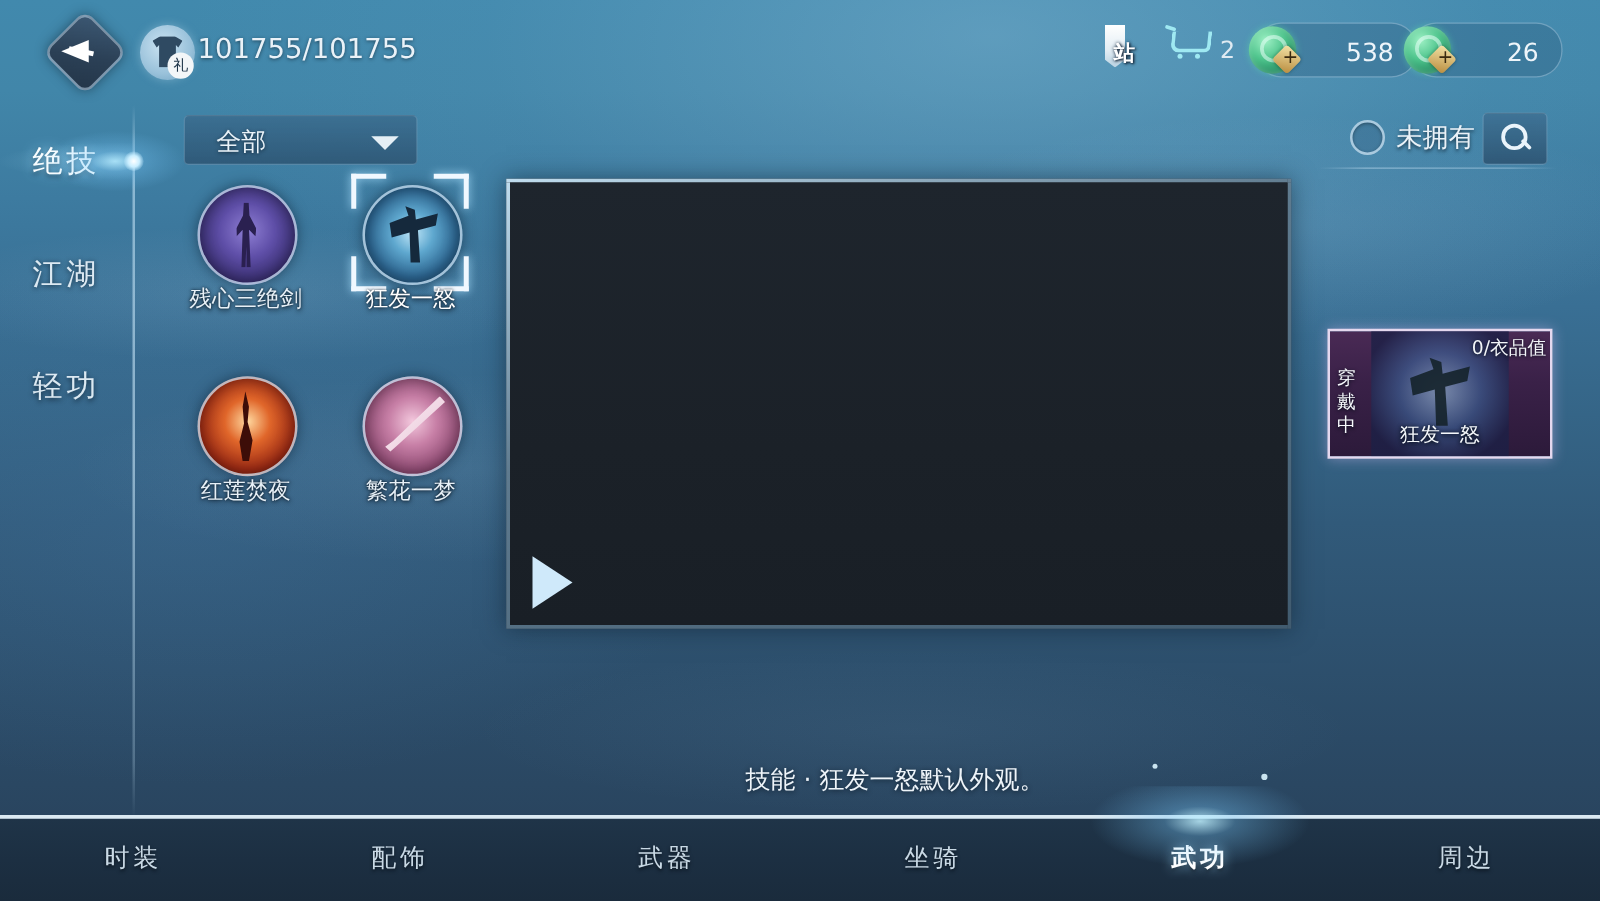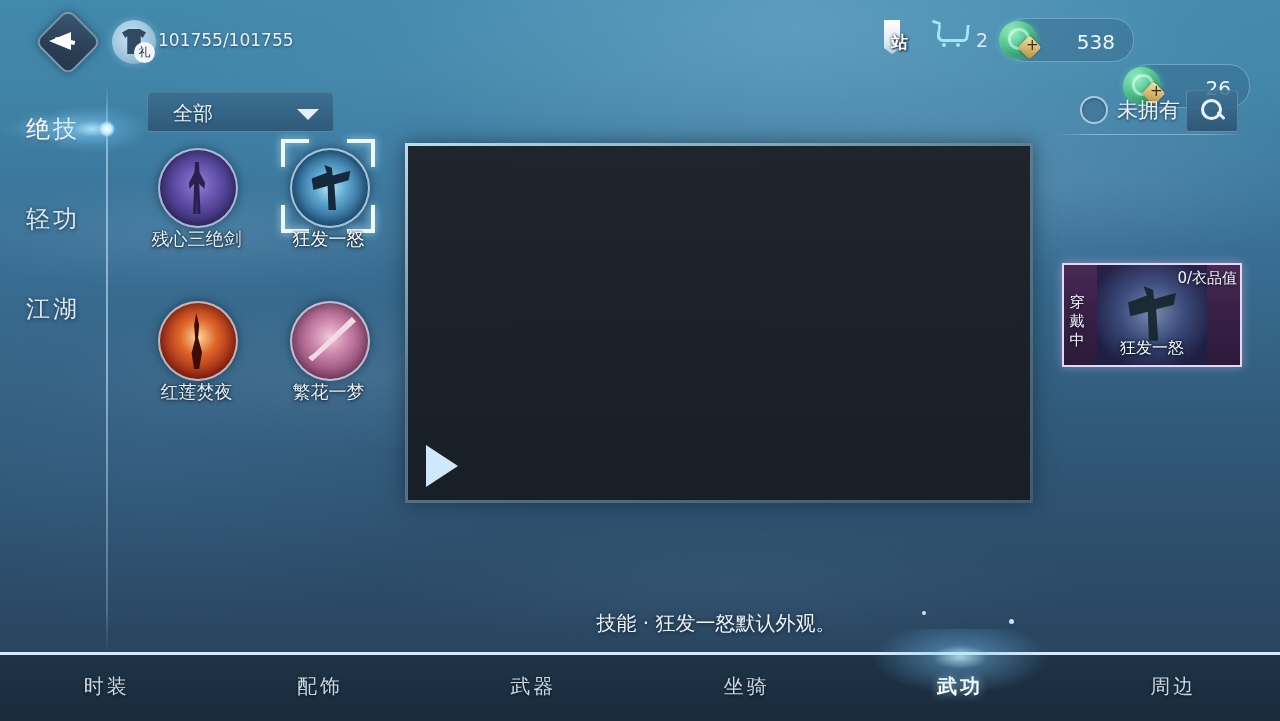--- a/index.html
+++ b/index.html
@@ -96,21 +96,21 @@
     position: absolute; left: 22px; top: 22px;
     width: 21px; height: 21px; border-radius: 50%;
     background: #f3f6f8;
     color: #1d3348;
     font-size: 12px; line-height: 21px; text-align: center;
     font-family: "DejaVu Sans", sans-serif;
   }
   .hp-text {
     position: absolute; left: 158px; top: 40px;
     transform: translateY(-50%);
-    color: #eaf2f8; font-size: 17px;
+    color: #eaf2f8; font-size: 22px;
     font-family: "DejaVu Sans", sans-serif;
     text-shadow: 0 1px 3px rgba(8,20,32,0.6);
   }
 
   .shop-icon {
     position: absolute; left: 880px; top: 18px;
     width: 42px; height: 44px;
     cursor: pointer;
   }
   .shop-banner {
@@ -158,21 +158,21 @@
     font-family: "DejaVu Sans", sans-serif;
   }
 
   .currency {
     position: absolute; top: 18px; height: 42px;
     border: 1px solid rgba(190,220,240,0.40);
     border-radius: 21px;
     background: rgba(40,85,120,0.30);
   }
   .currency.cur1 { left: 1004px; width: 128px; }
-  .currency.cur2 { left: 1128px; width: 120px; margin-top: 46px; }
+  .currency.cur2 { left: 1128px; width: 120px; }
   .cur-orb {
     position: absolute; left: -6px; top: 2px;
     width: 38px; height: 38px; border-radius: 50%;
     background: radial-gradient(circle at 36% 30%, #9df0c4 0%, #4ec48c 42%, #2a9468 70%, #1d6b4c 100%);
     box-shadow: 0 0 6px rgba(90,230,170,0.45), inset 0 0 6px rgba(255,255,255,0.3);
   }
   .cur-orb:before {
     content: ""; position: absolute; left: 9px; top: 7px;
     width: 16px; height: 16px; border-radius: 50%;
     border: 3px solid rgba(230,255,245,0.55);
@@ -574,26 +574,26 @@
   <div class="left-rail"></div>
   <div class="left-nav">
     <div class="nav-item active">
       <div class="nav-streak"></div>
       <div class="nav-label">绝技</div>
       <div class="nav-glow"></div>
       <div class="nav-spark"></div>
     </div>
     <div class="nav-item">
 
+      <div class="nav-label">江湖</div>
+
+    </div>
+    <div class="nav-item">
+
       <div class="nav-label">轻功</div>
-
-    </div>
-    <div class="nav-item">
-
-      <div class="nav-label">江湖</div>
 
     </div>
   </div>
 
   <div class="dropdown">
     <div class="dropdown-label">全部</div>
     <div class="dropdown-caret"></div>
   </div>
 
   <div class="skill-grid">

